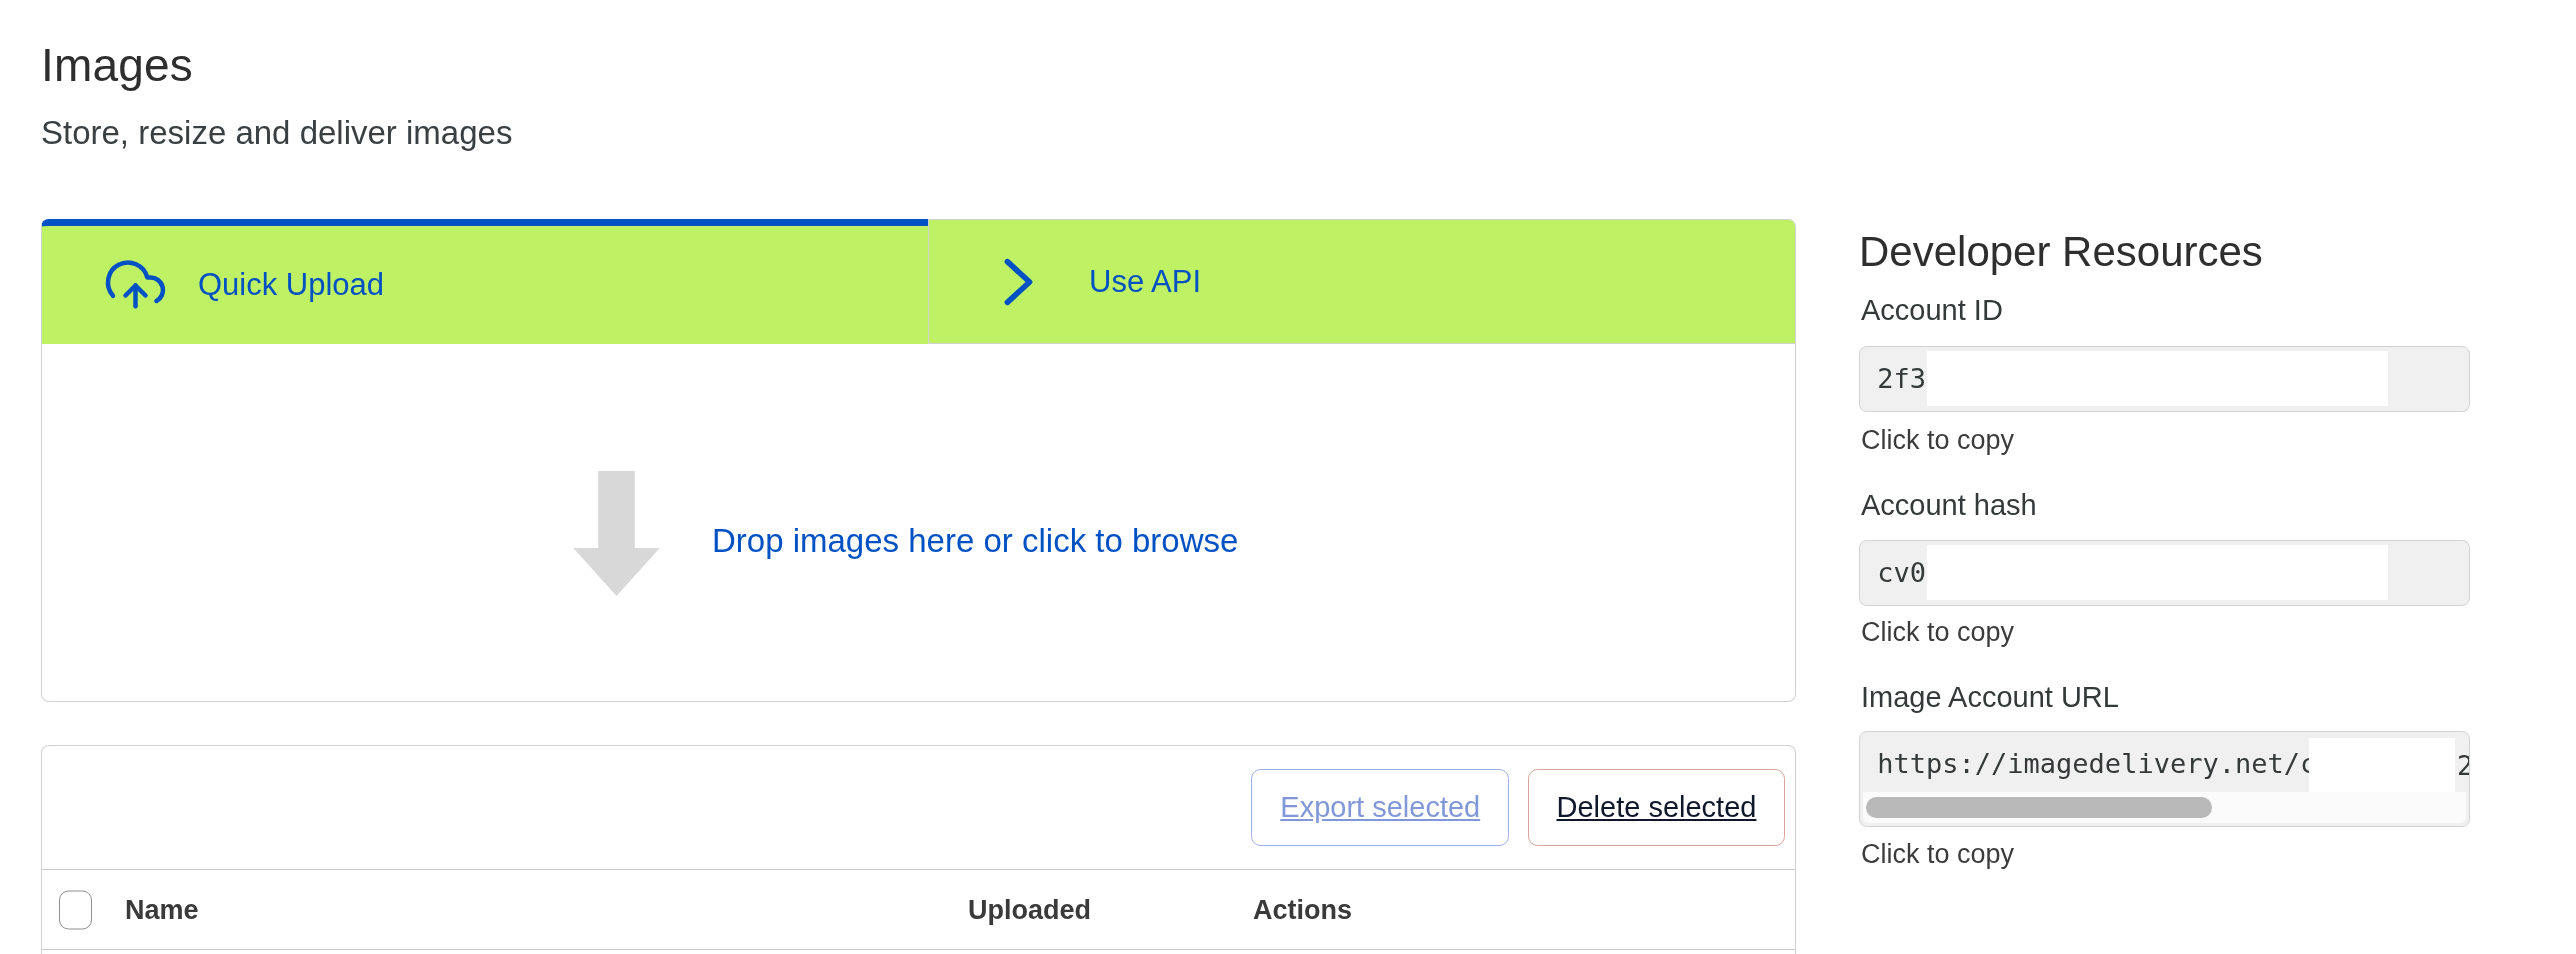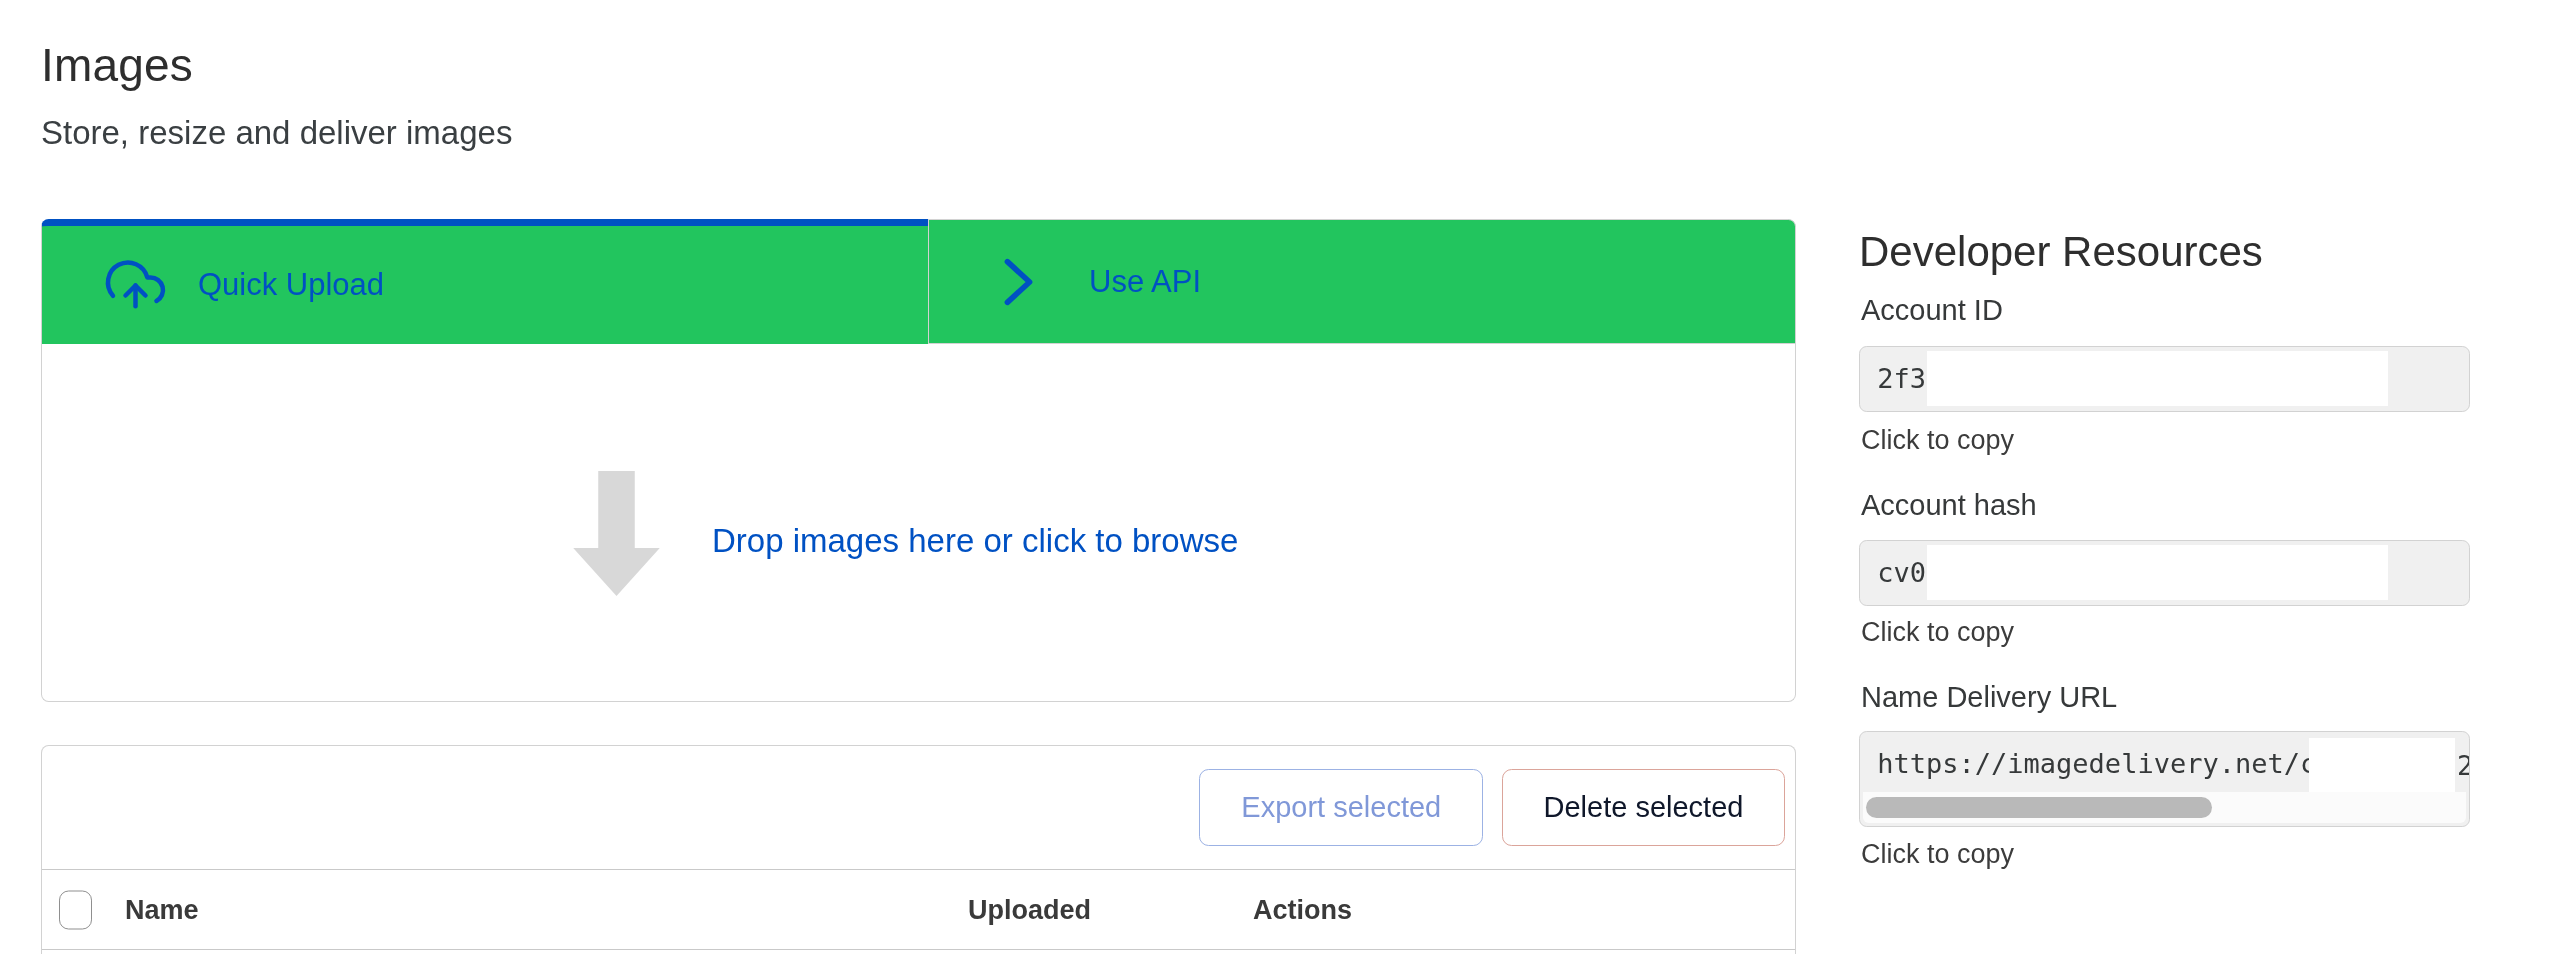--- a/index.html
+++ b/index.html
@@ -9,21 +9,21 @@
     font-family:"Liberation Sans", sans-serif;
   }
   .abs{position:absolute;}
 
   
   #page-title{left:41px;top:38px;font-size:46px;font-weight:400;color:#2e2e2e;letter-spacing:0.2px;}
   #page-subtitle{left:41px;top:114px;font-size:33px;color:#3a3f42;}
 
   
   .tabs{left:41px;top:219px;width:1755px;height:125px;display:flex;}
-  .tab{box-sizing:border-box;display:flex;align-items:center;background:#22c55e;cursor:pointer;}
+  .tab{box-sizing:border-box;display:flex;align-items:center;background:#bef264;cursor:pointer;}
   .tab-active{
     width:887px;border-top:7.7px solid #0051c3;border-left:1.9px solid #d2d2d2;
     border-top-left-radius:7.7px;padding-left:62px;gap:31px;
   }
   .tab-inactive{
     flex:1;border:1.9px solid #d2d2d2;border-top-right-radius:7.7px;
     padding-left:71px;gap:52px;
   }
   .tab-label{font-size:31px;color:#0051c3;white-space:nowrap;}
 
@@ -38,23 +38,24 @@
   
   .list-panel{
     left:41px;top:745px;width:1755px;height:212px;box-sizing:border-box;
     border:1.9px solid #d2d2d2;border-bottom:none;border-radius:7.7px 7.7px 0 0;background:#fff;
   }
   .btn-row{
     height:124px;box-sizing:border-box;border-bottom:1.9px solid #c9c9c9;
     display:flex;align-items:center;justify-content:flex-end;gap:18.3px;padding-right:9.6px;
   }
   .btn{
-    height:77px;box-sizing:border-box;padding:0 41px;font-size:29px;border-radius:9.6px;
+    height:77px;box-sizing:border-box;padding:0 28px;font-size:29px;border-radius:9.6px;
     background:#fff;display:flex;align-items:center;white-space:nowrap;cursor:pointer;
     font-family:"Liberation Sans", sans-serif;
+    text-decoration:underline;
   }
   .btn-export{border:1.9px solid #9cb2e4;color:#8098d8;}
   .btn-delete{border:1.9px solid #dba49a;color:#0f172a;}
   .thead-row{height:79px;position:relative;border-bottom:1.9px solid #c9c9c9;}
   .thead-cell{position:absolute;top:50%;transform:translateY(-50%);font-size:27px;font-weight:600;color:#3a3a3a;}
   #col-name{left:83px;}
   #col-uploaded{left:926px;}
   #col-actions{left:1211px;}
   .checkbox{
     position:absolute;left:17.3px;top:50%;transform:translateY(-50%);
@@ -137,21 +138,21 @@
 </div>
 <div class="abs copy-hint" style="top:425px;">Click to copy</div>
 
 <div class="abs field-label" style="top:489px;">Account hash</div>
 <div class="abs code-input" style="top:540px;height:66px;">
   <div class="code-line">cv0J</div>
   <div class="redact" style="left:67px;top:3.8px;width:461px;height:55px;"></div>
 </div>
 <div class="abs copy-hint" style="top:617px;">Click to copy</div>
 
-<div class="abs field-label" style="top:681px;">Name Delivery URL</div>
+<div class="abs field-label" style="top:681px;">Image Account URL</div>
 <div class="abs code-input url-box" style="top:731px;">
   <div class="code-line" style="height:63px;">https://imagedelivery.net/cv0JSj</div>
   <div class="url-sliver">2</div>
   <div class="redact" style="left:449px;top:5.8px;width:146px;height:58px;"></div>
   <div class="hscroll">
     <div class="hscroll-thumb"></div>
   </div>
 </div>
 <div class="abs copy-hint" style="top:839px;">Click to copy</div>
 

